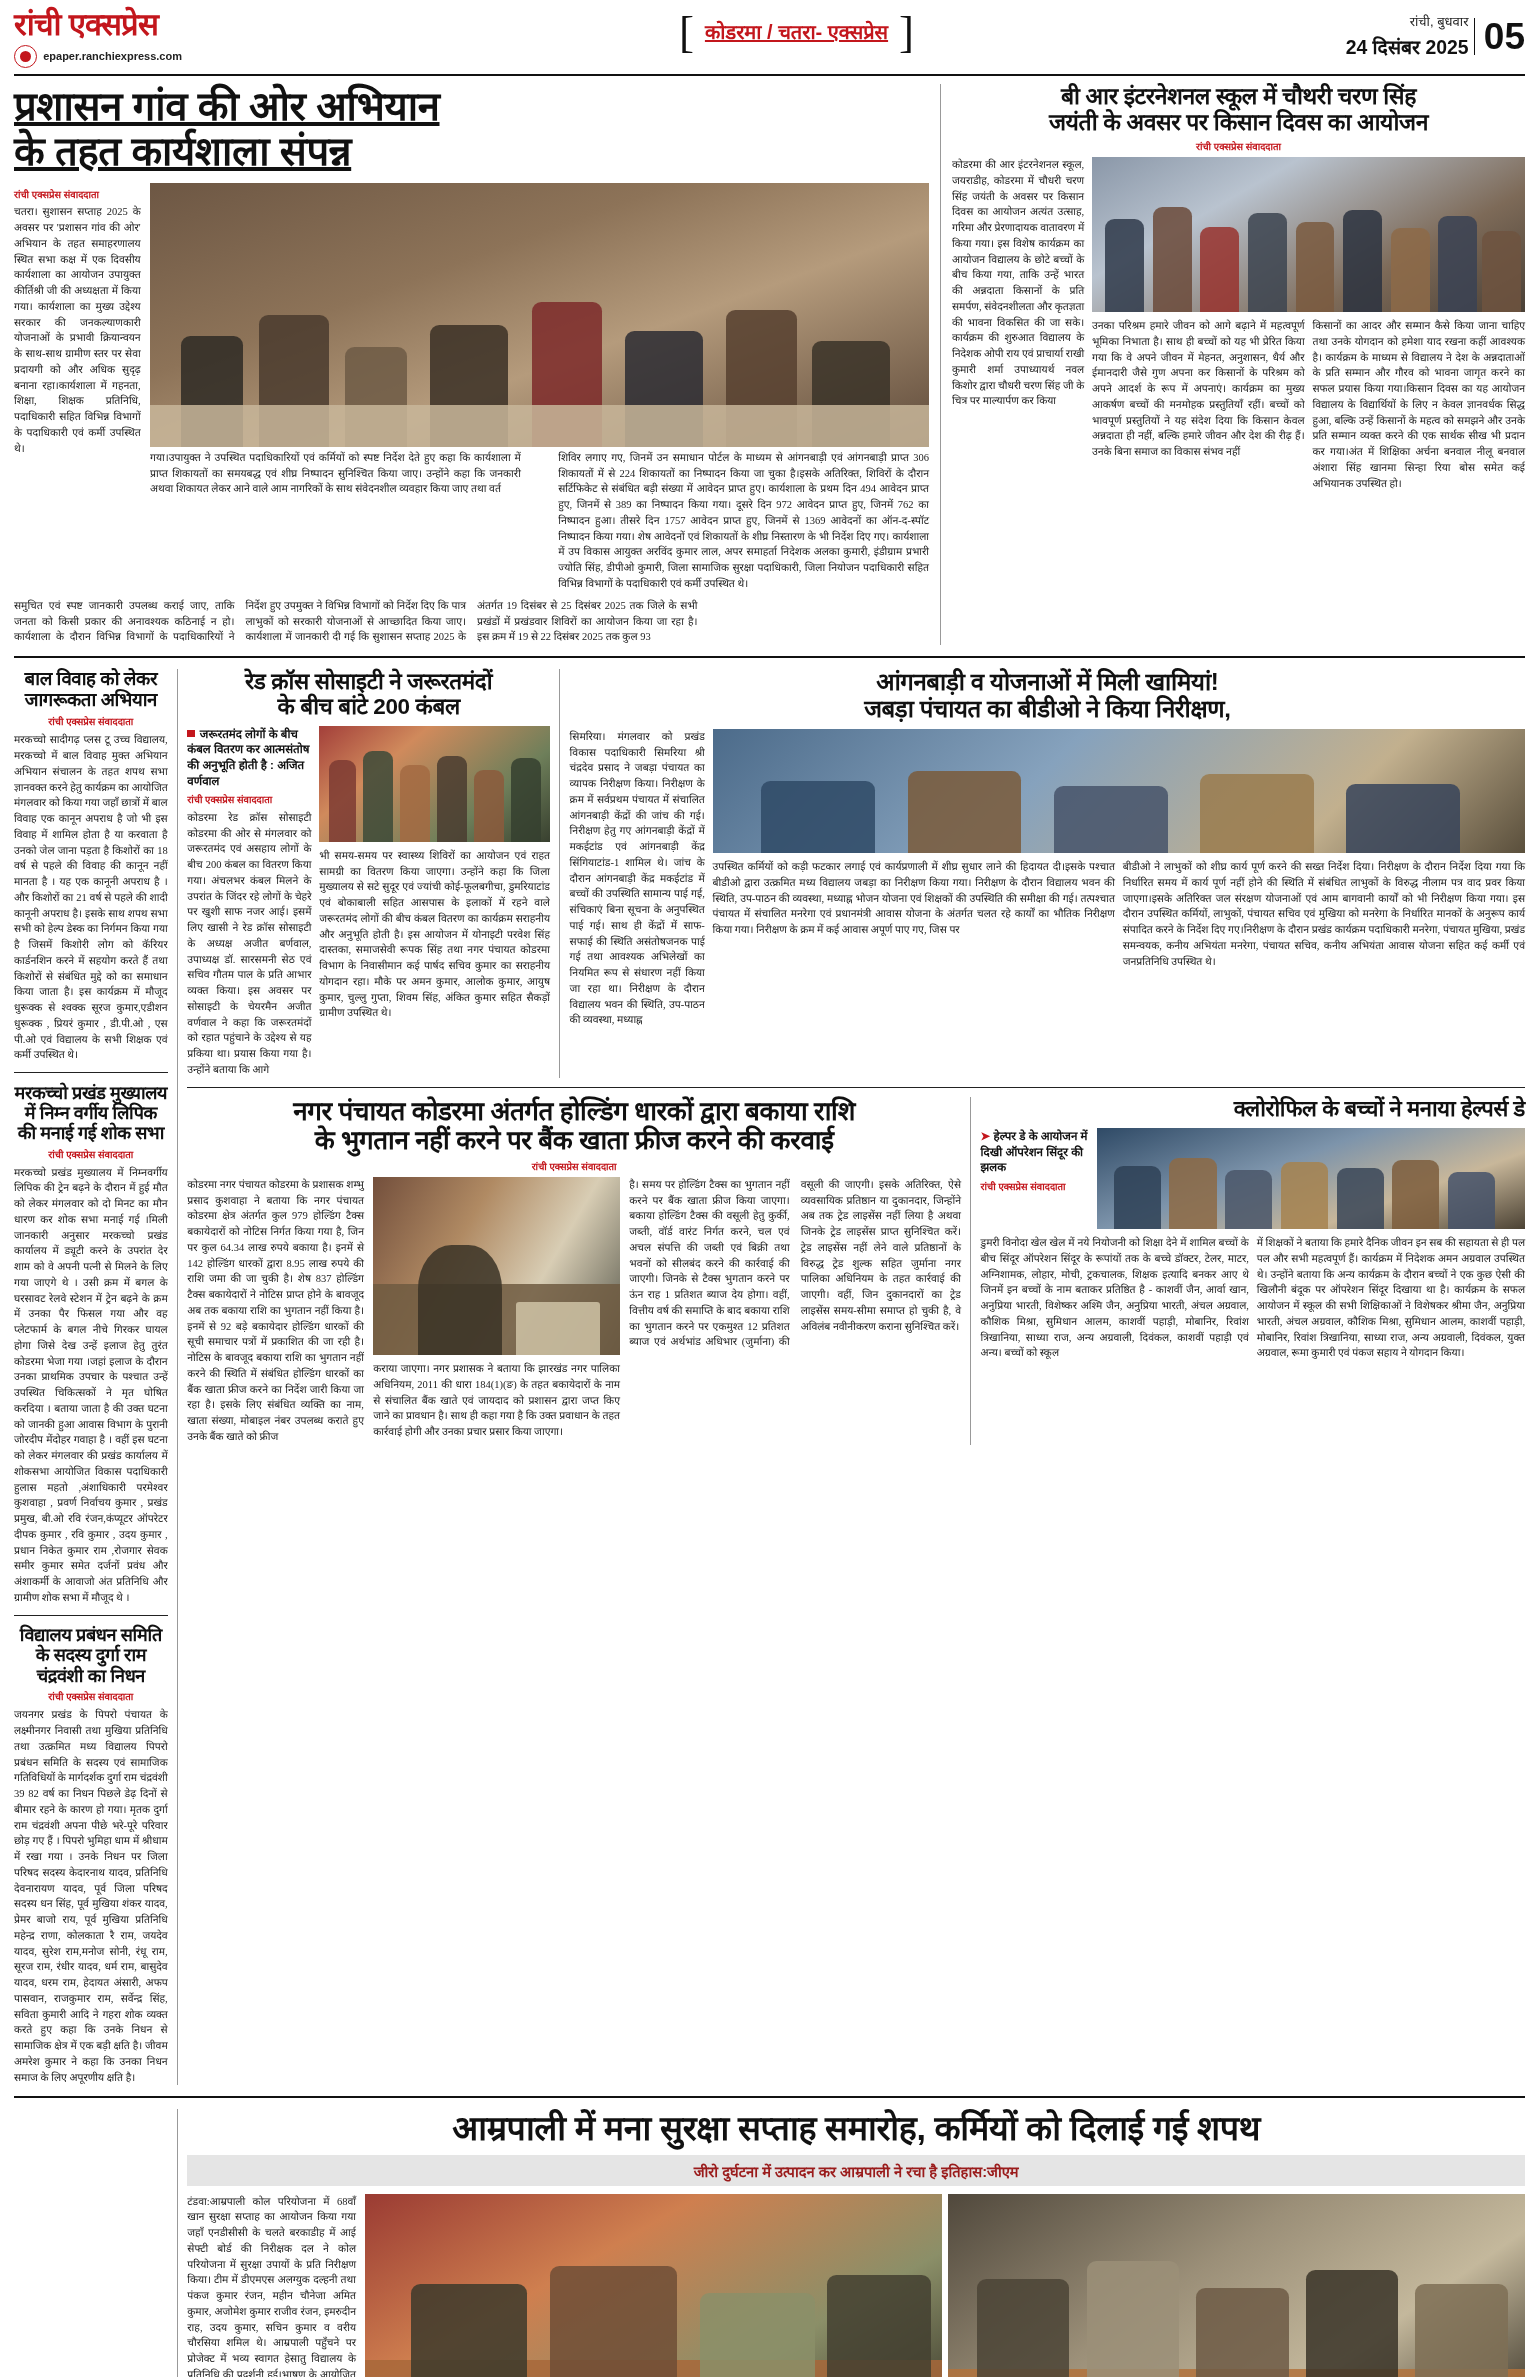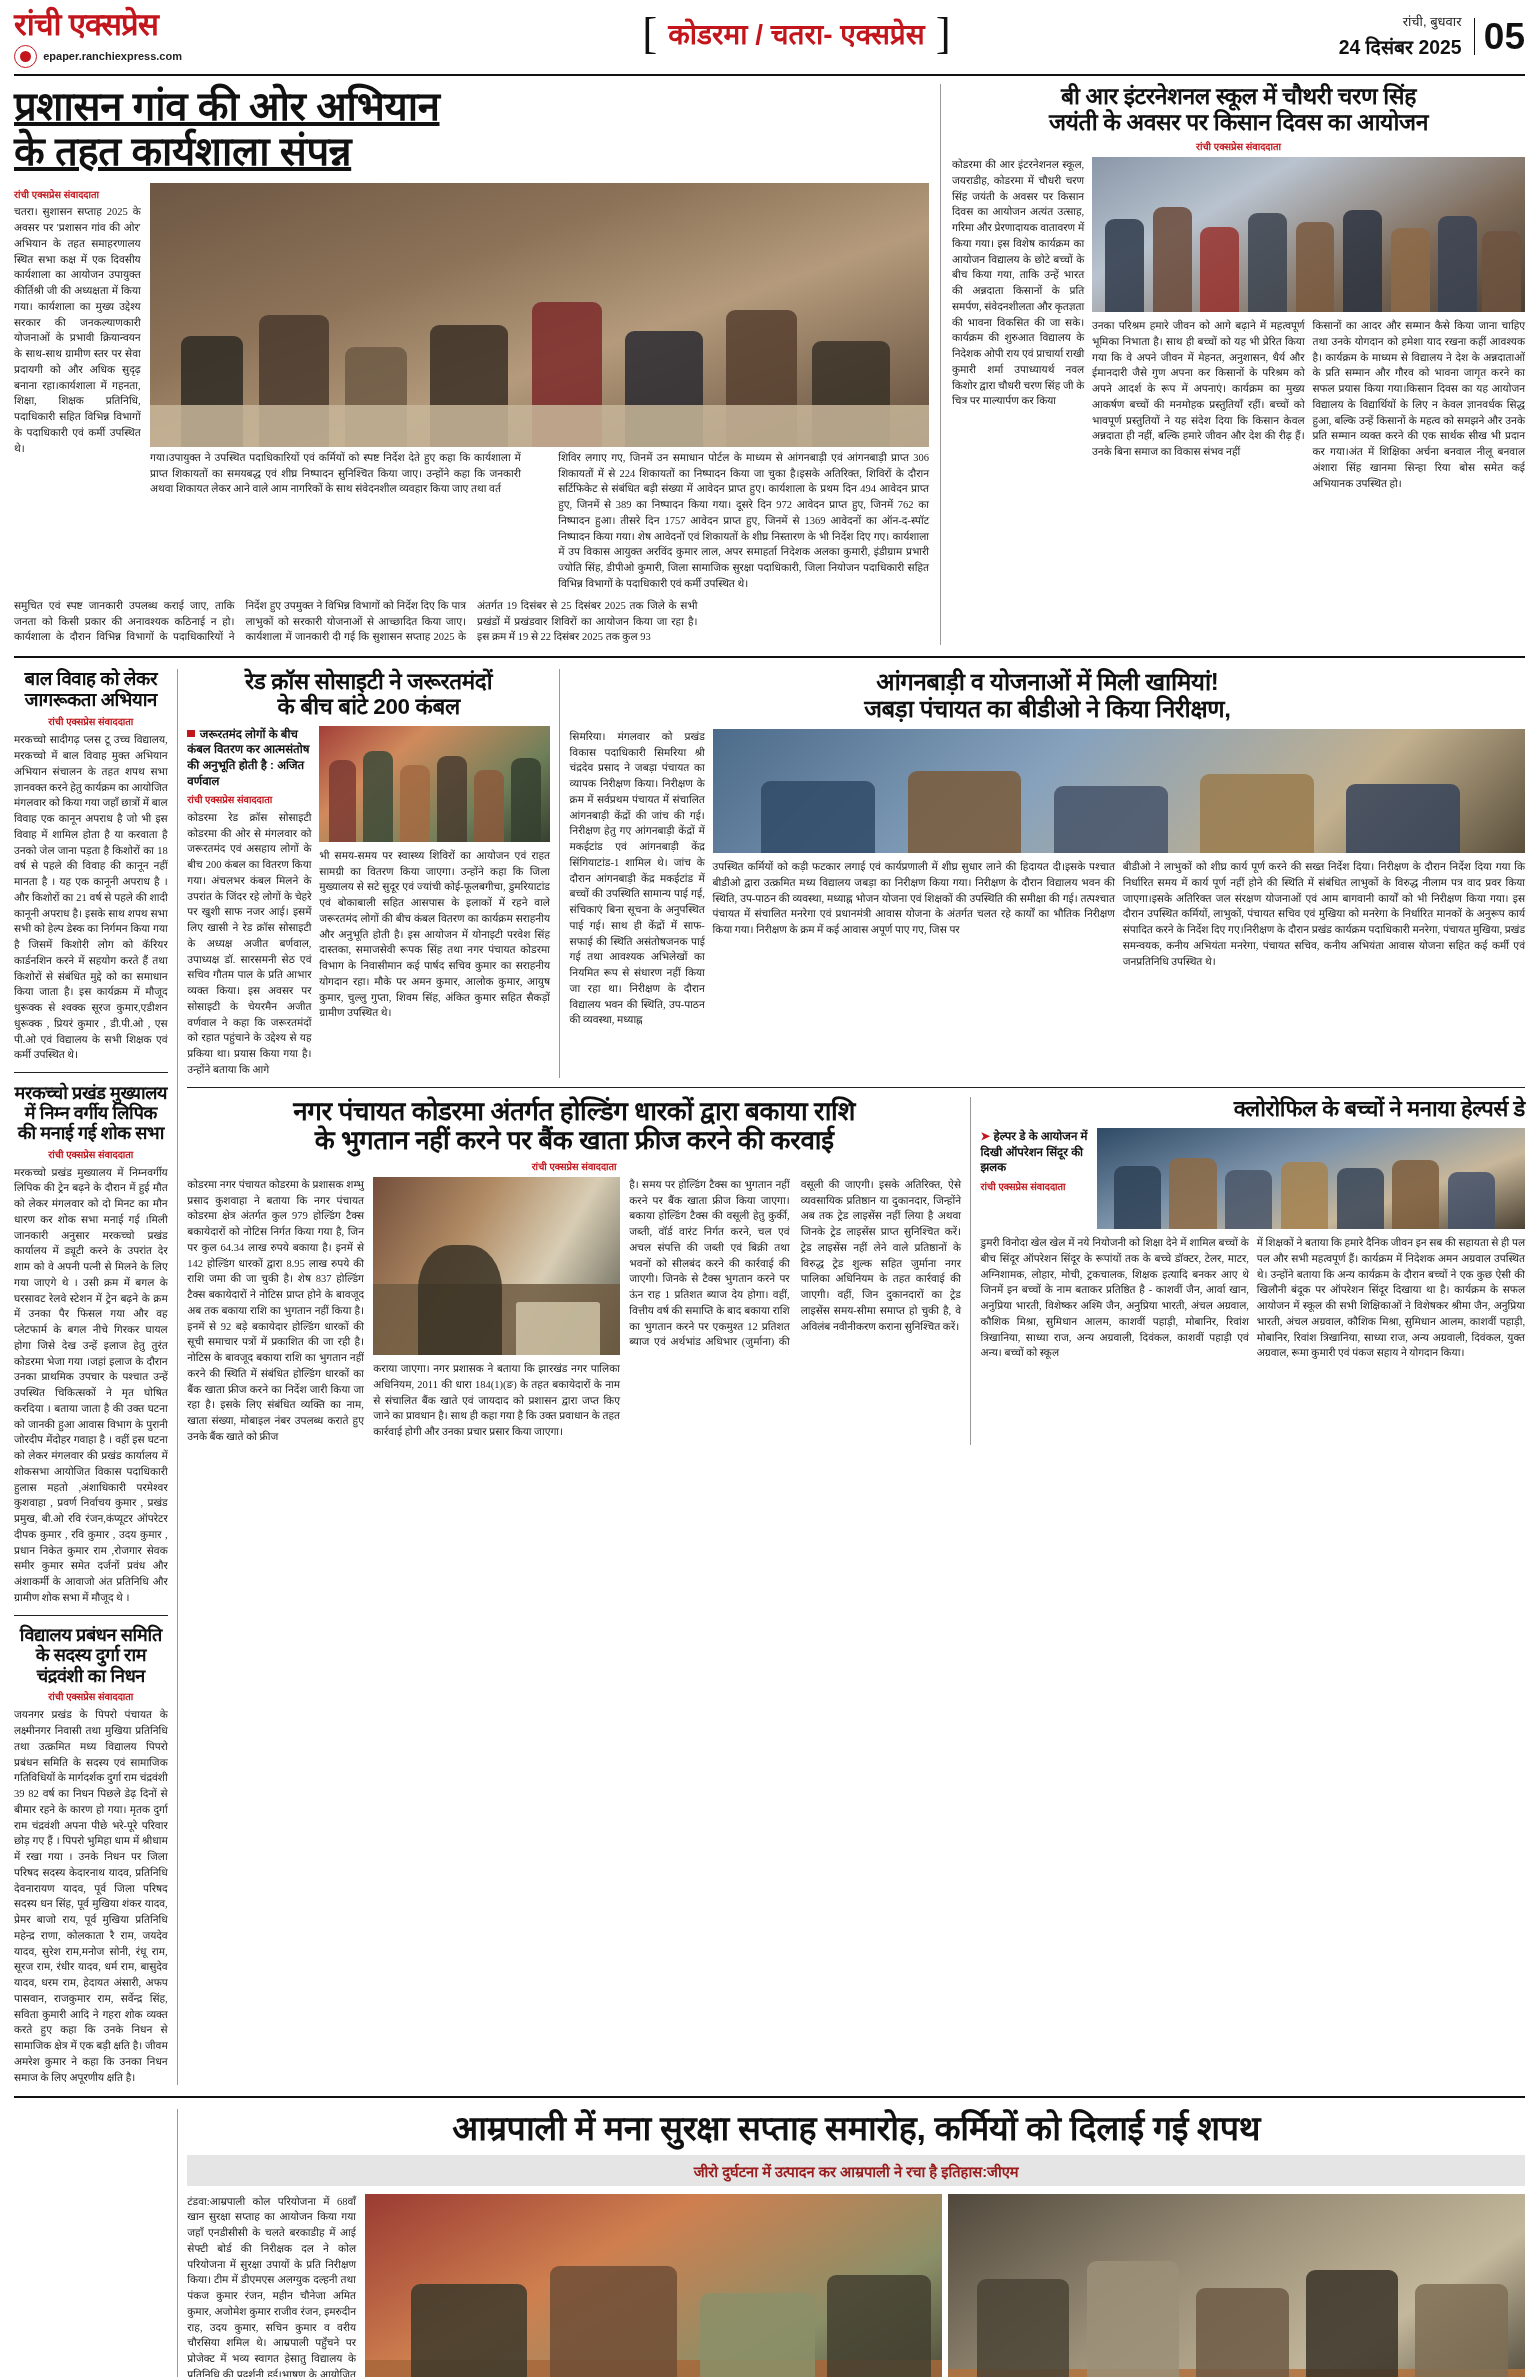--- a/index.html
+++ b/index.html
@@ -27,23 +27,23 @@
   .logo-mark:before {
     content:""; position:absolute; left:4.7px; top:4.7px; width:11px; height:11px;
     background:#c3161c; border-radius:50%;
   }
   .logo-url { font-family:"Liberation Sans", sans-serif; font-size:11px; font-weight:bold; color:#222; }
 
   .edition-wrap { flex:1; display:flex; justify-content:center; align-items:center; padding-top:4.7px; }
   .bracket { font-size:45px; color:#111; line-height:0.8; font-family:"Liberation Serif", serif; }
   .edition {
     font-family:"Liberation Sans", sans-serif;
-    font-weight:bold; font-size:28px; color:#c3161c; padding:0 11px; white-space:nowrap;
-  }
-  .dateblock { flex:0 0 256px; display:flex; justify-content:flex-end; align-items:center; gap:12px; padding-top:3.1px;}
+    font-weight:bold; font-size:20px; color:#c3161c; padding:0 11px; white-space:nowrap;text-decoration:underline;
+  }
+  .dateblock { flex:0 0 256px; display:flex; justify-content:flex-end; align-items:center; gap:5px; padding-top:3.1px;}
   .dateblock .lines { text-align:right; font-family:"Liberation Sans", sans-serif; }
   .dateblock .city { font-size:13px; color:#222; }
   .dateblock .date { font-size:19.4px; font-weight:bold; color:#111; margin-top:3.1px;}
   .pageno {
     font-family:"Liberation Sans", sans-serif; font-weight:bold; font-size:37px;
     border-left:1.6px solid #111; padding-left:9.3px; line-height:1;
   }
 
   
   .hl {

